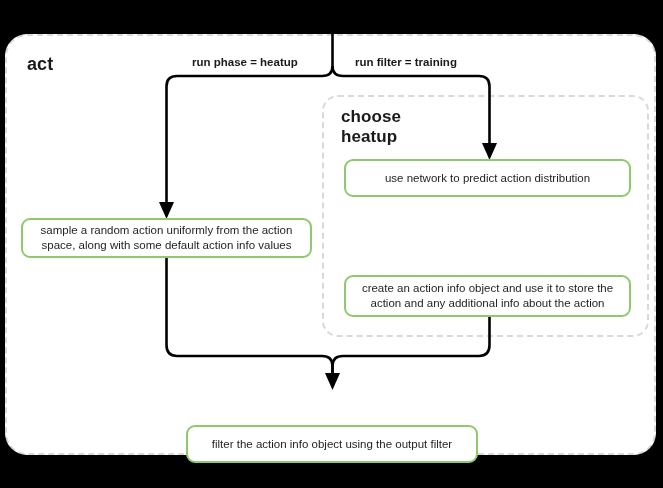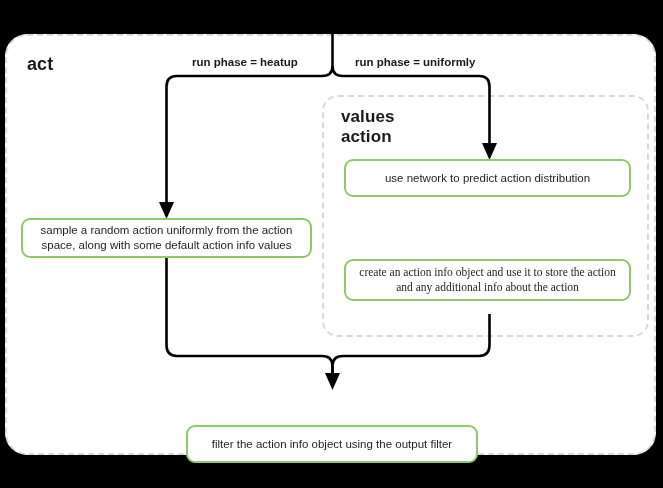--- a/index.html
+++ b/index.html
@@ -80,21 +80,21 @@
     text-align: center;
     color: #1f1f1f;
     font-size: 11.5px;
     line-height: 15px;
     padding: 2px 8px;
   }
 
   #node-sample-random   { left: 21px;  top: 218px; width: 291px; height: 40px; }
   #node-use-network     { left: 344px; top: 159px; width: 287px; height: 38px; }
   #node-exploration     { left: 344px; top: 216px; width: 287px; height: 42px; }
-  #node-create-info     { left: 344px; top: 259px; width: 287px; height: 42px; font-family: Liberation Serif, serif; }
+  #node-create-info     { left: 344px; top: 275px; width: 287px; height: 42px; }
   #node-filter-output   { left: 186px; top: 390px; width: 292px; height: 38px; margin-top: 35px; }
 
   
   .edge-label {
     position: absolute;
     font-size: 11.5px;
     font-weight: bold;
     color: #1a1a1a;
     white-space: nowrap;
   }
@@ -117,21 +117,21 @@
 <body>
 
 <div id="canvas">
 
   <div class="outer-container"></div>
 
   <div class="inner-container"></div>
 
   <div class="group-title" id="title-act">act</div>
 
-  <div class="group-title" id="title-choose-action">values action</div>
+  <div class="group-title" id="title-choose-action">choose heatup</div>
 
   <svg id="edges" viewBox="0 0 663 488" width="663" height="488">
 
     <path d="M332.5,34 L332.5,66"></path>
 
     <path d="M332.5,66 Q332.5,76 322,76 L177,76 Q166.5,76 166.5,86.5 L166.5,205"></path>
     <polygon class="head" points="166.5,219 159,202 174,202"></polygon>
 
     <path d="M332.5,66 Q332.5,76 343,76 L479,76 Q489.5,76 489.5,86.5 L489.5,146"></path>
     <polygon class="head" points="489.5,160 482,143 497,143"></polygon>
@@ -139,21 +139,21 @@
     <path d="M166.5,258 L166.5,345 Q166.5,356 177,356 L322,356 Q332.5,356 332.5,366 L332.5,378"></path>
 
     <path d="M489.5,314 L489.5,345 Q489.5,356 479,356 L343,356 Q332.5,356 332.5,366 L332.5,378"></path>
     <polygon class="head" points="332.5,390 325,373 340,373"></polygon>
 
     <path d="M332.5,428 L332.5,472"></path>
   </svg>
 
   <div class="edge-label" id="label-heatup">run phase = heatup</div>
 
-  <div class="edge-label" id="label-training">run phase = uniformly</div>
+  <div class="edge-label" id="label-training">run filter = training</div>
 
   <div class="node" id="node-sample-random">sample a random action uniformly from the action space, along with some default action info values</div>
 
   <div class="node" id="node-use-network">use network to predict action distribution</div>
 
 
   <div class="node" id="node-create-info">create an action info object and use it to store the action and any additional info about the action</div>
 
   <div class="node" id="node-filter-output">filter the action info object using the output filter</div>
 

